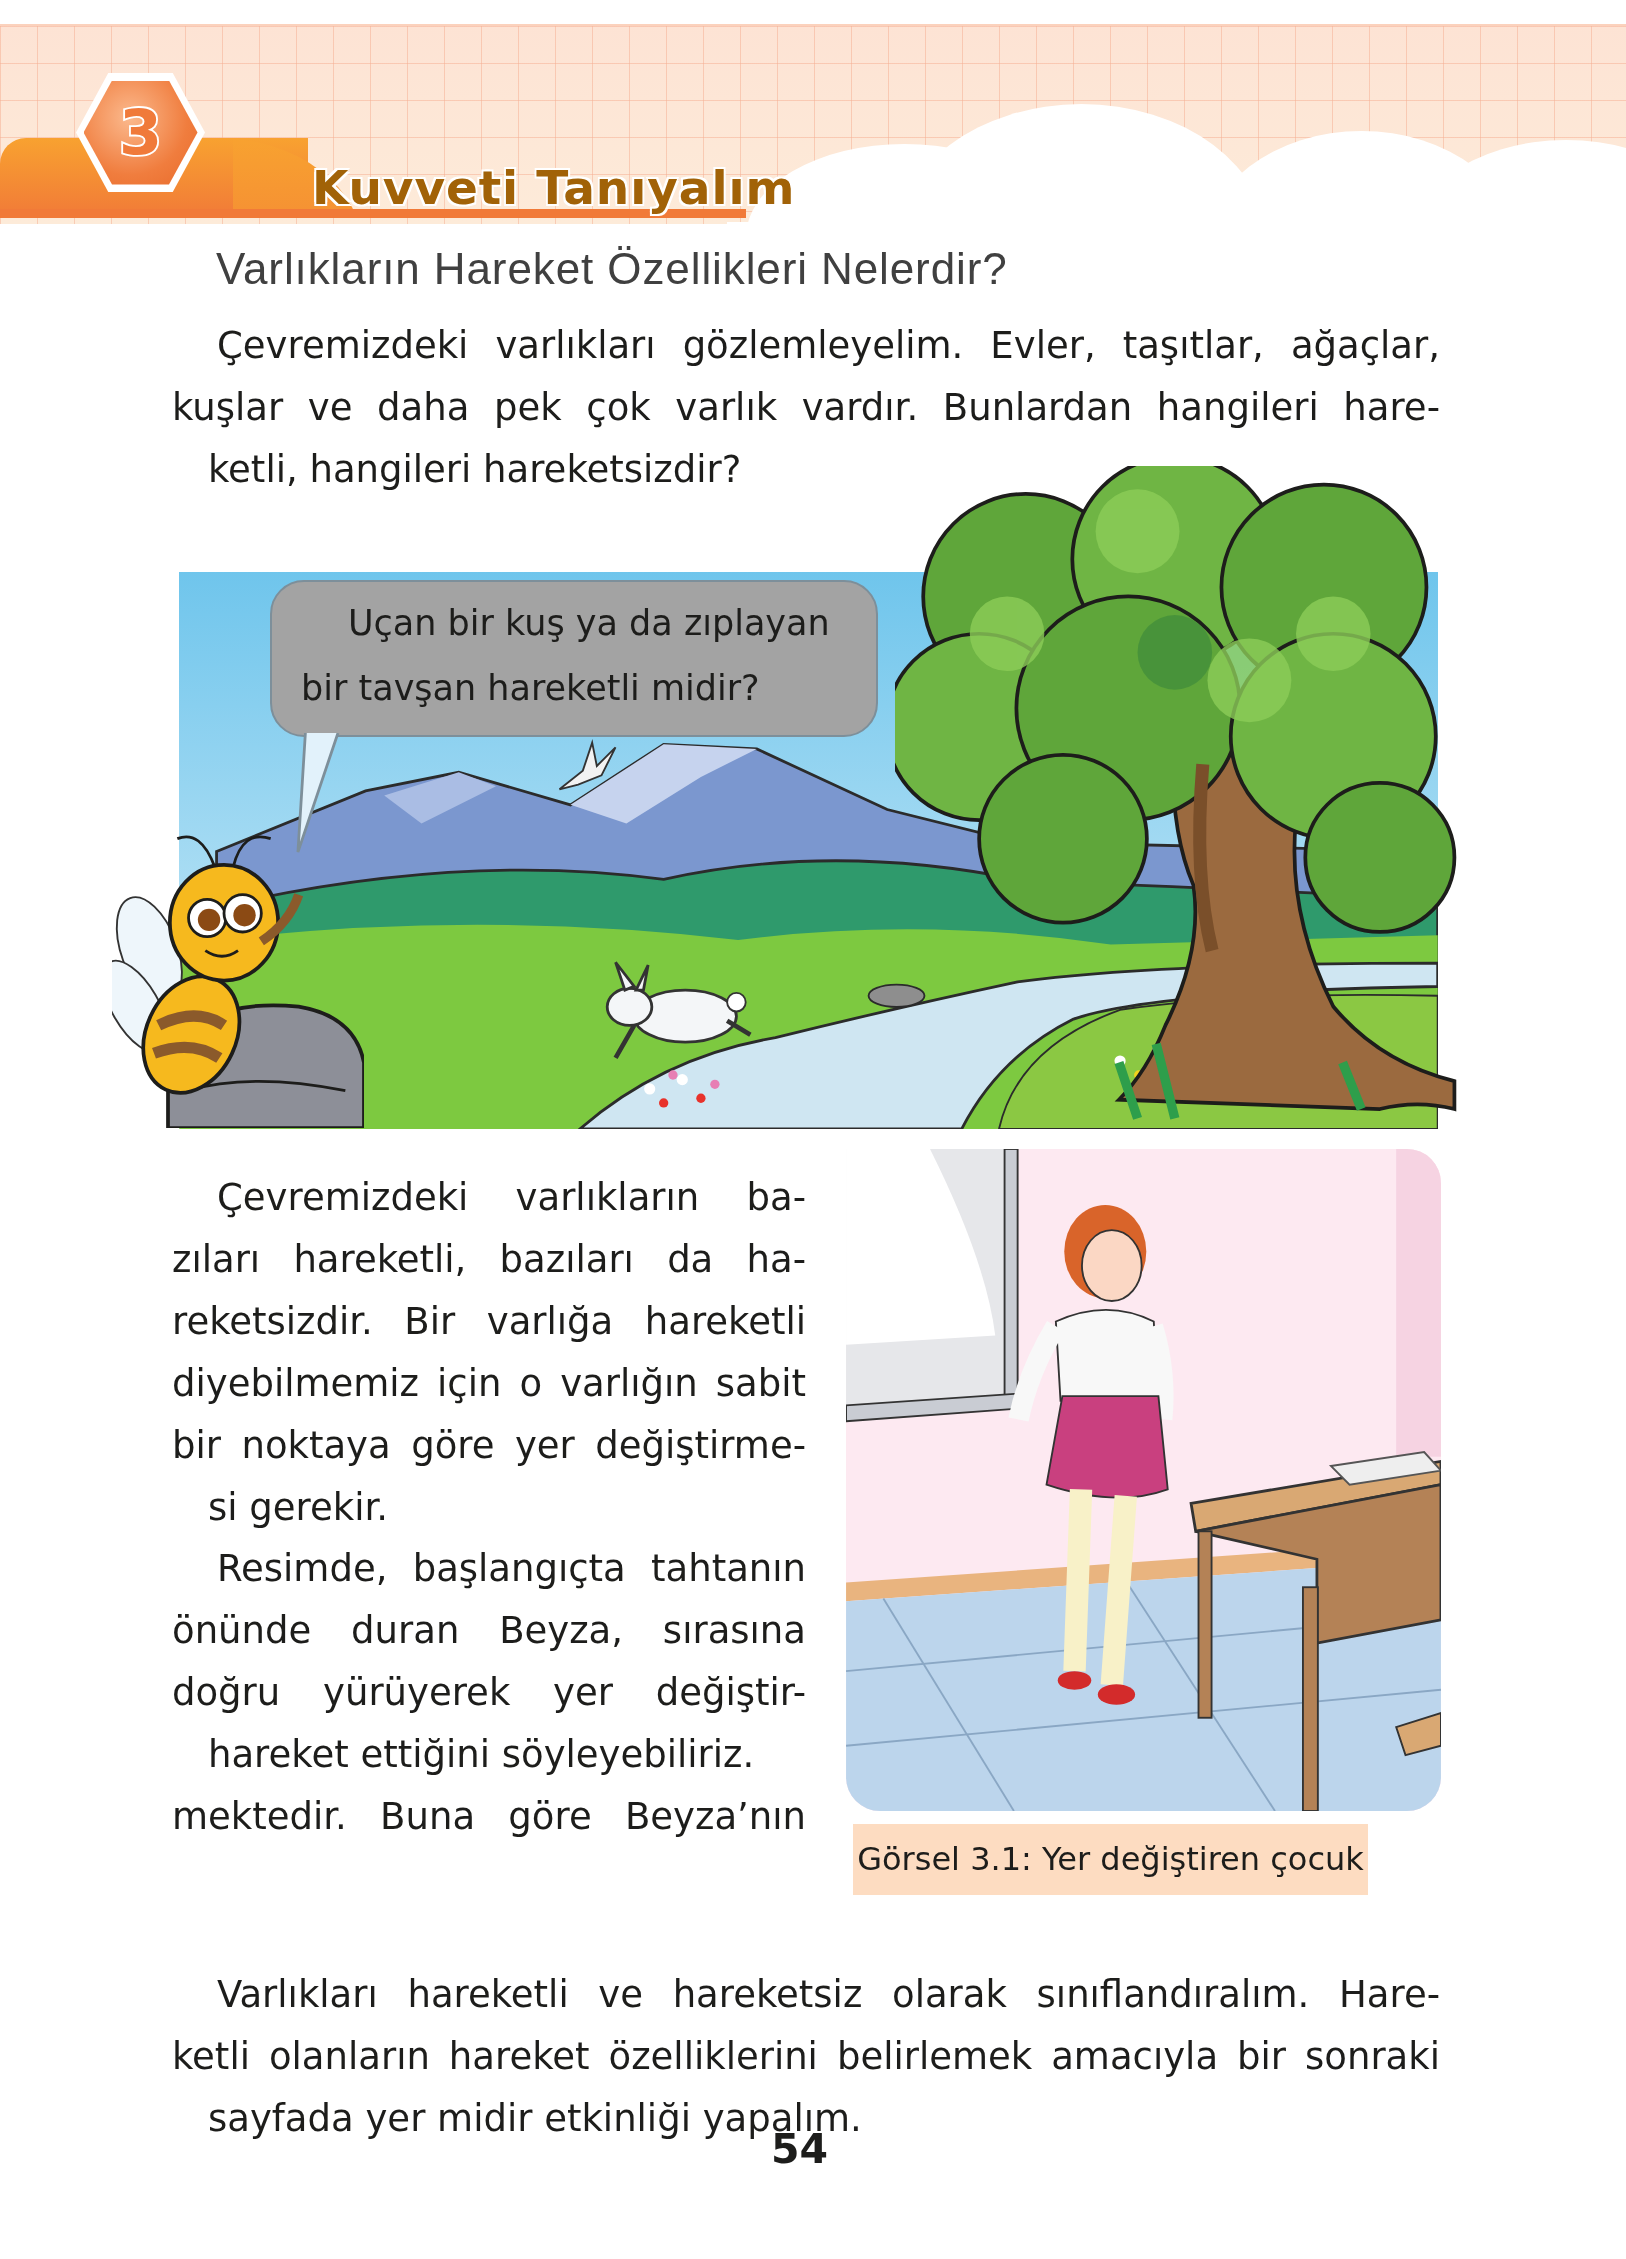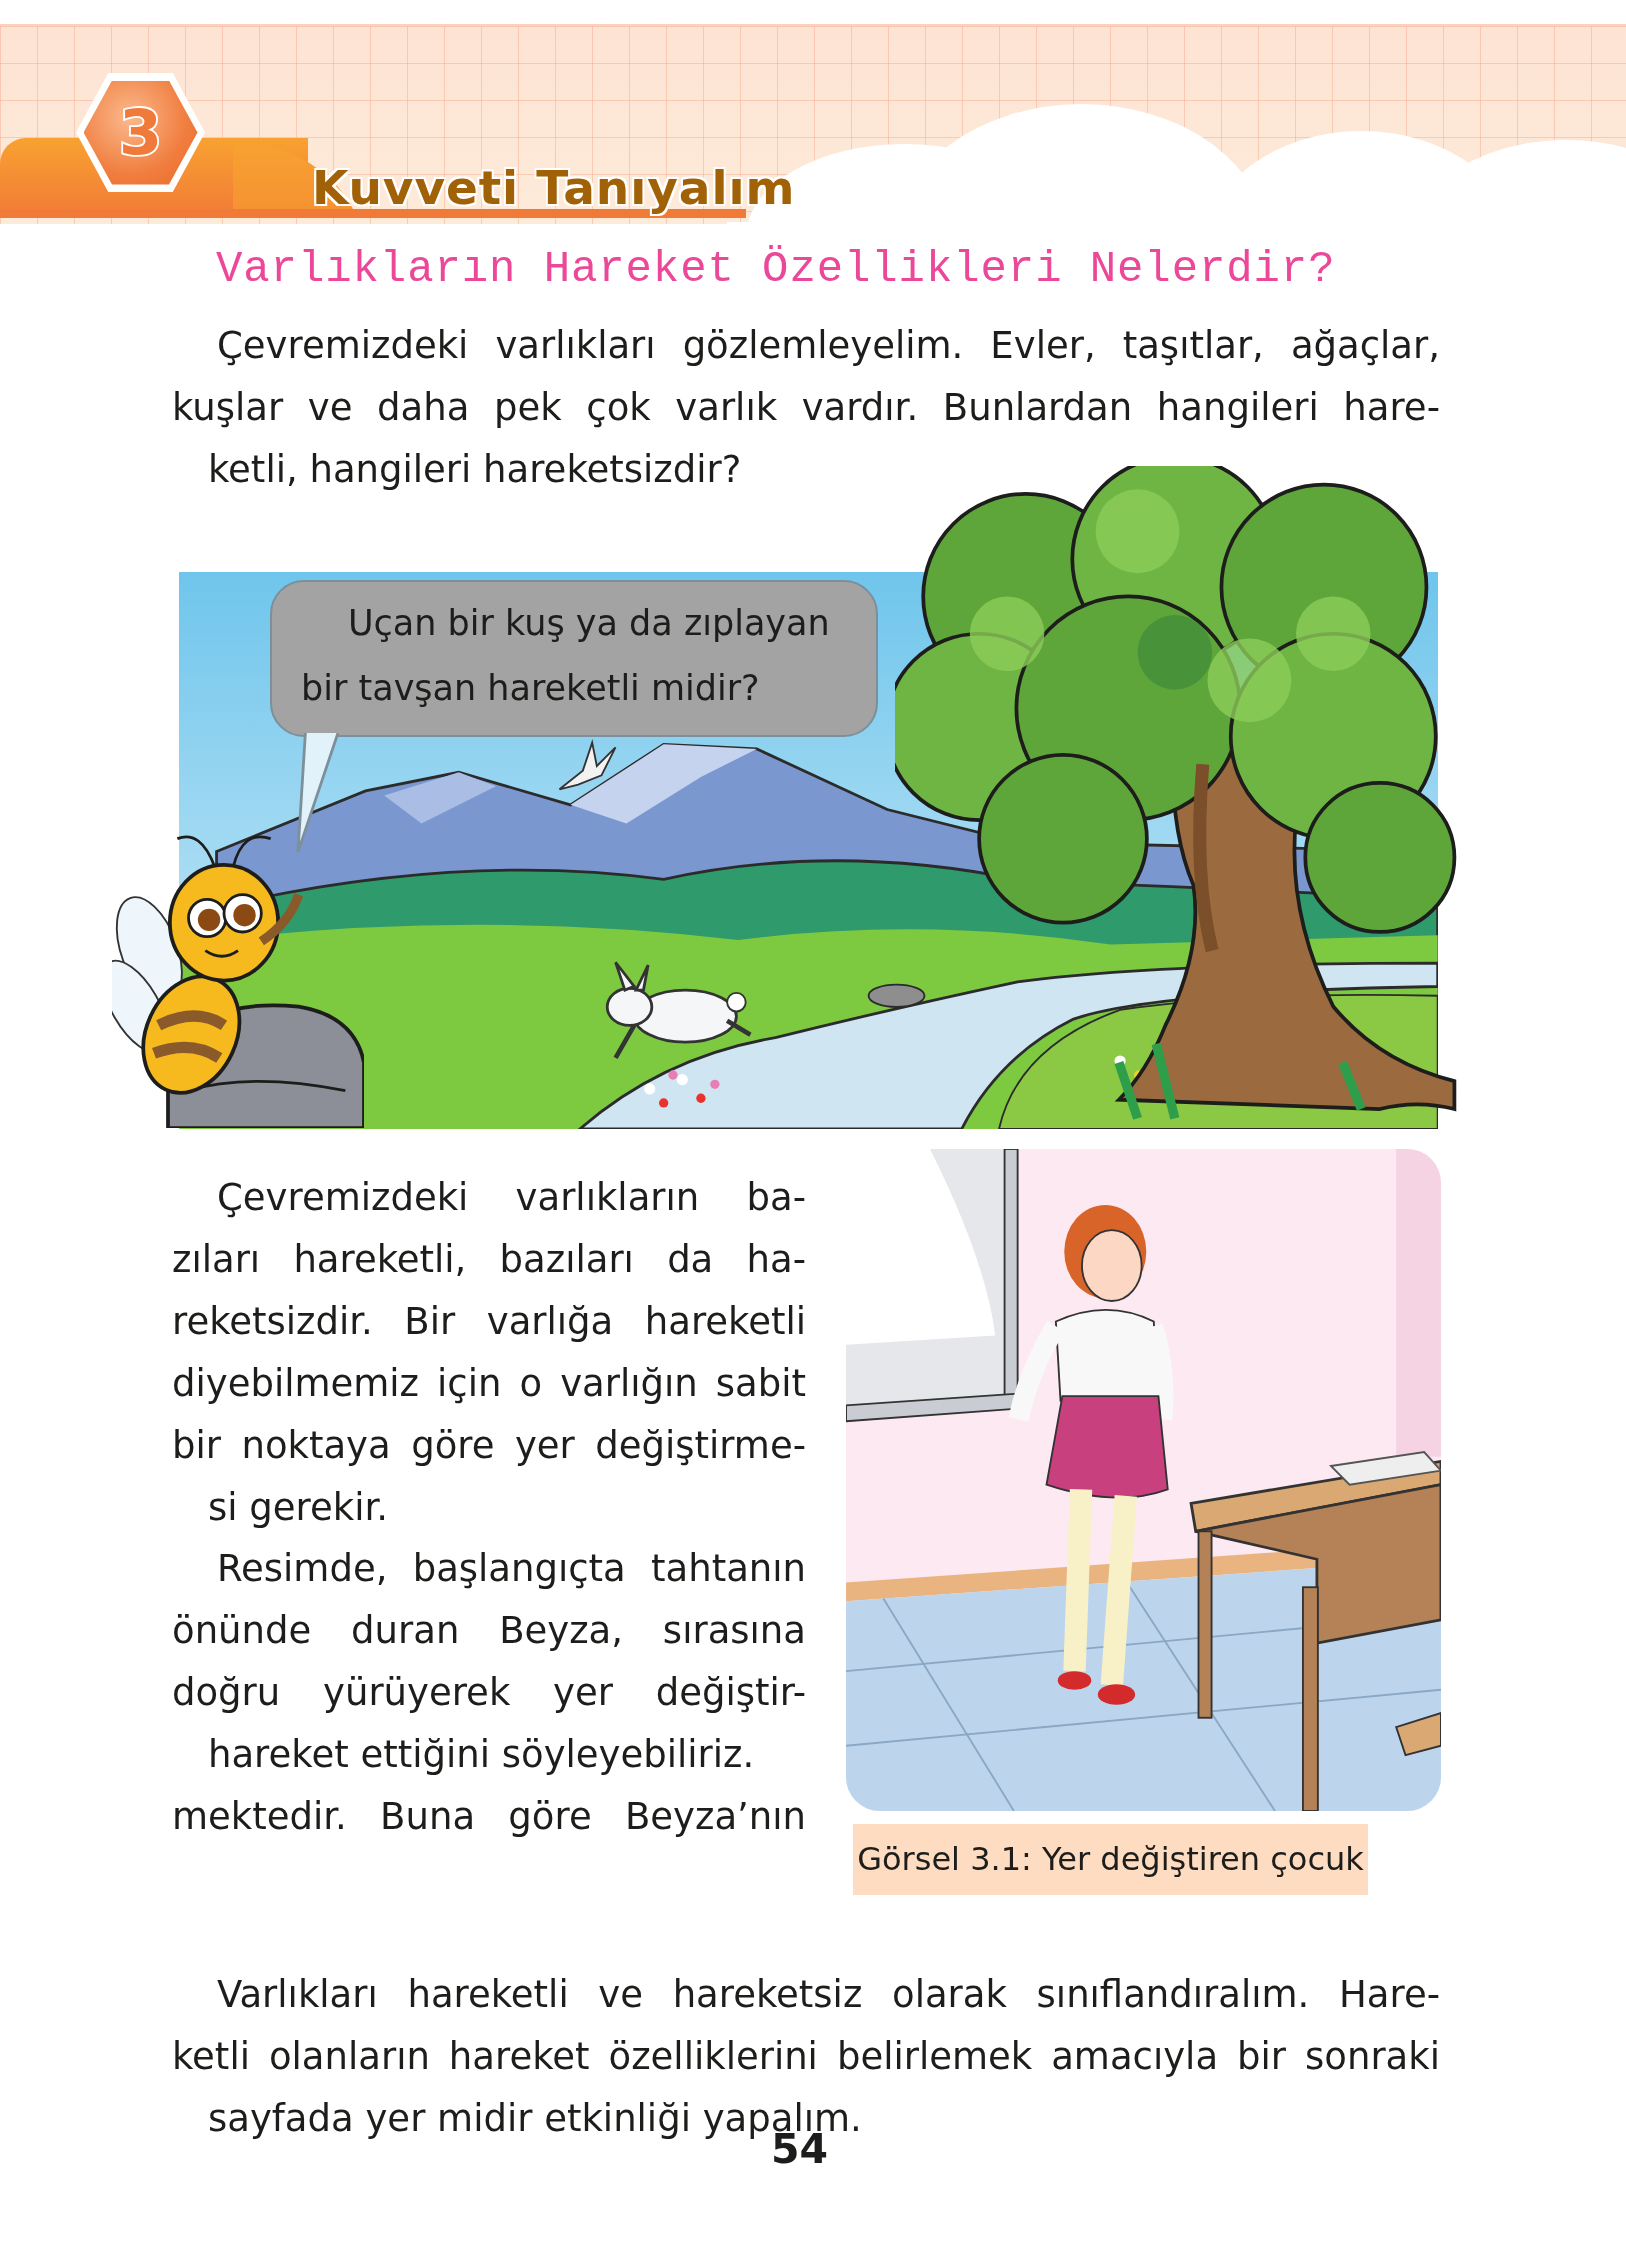--- a/index.html
+++ b/index.html
@@ -33,22 +33,22 @@
     clip-path:polygon(25% 0,75% 0,100% 50%,75% 100%,25% 100%,0 50%);
     display:flex; align-items:center; justify-content:center; }
   .hex-num { font-family:"DejaVu Sans", sans-serif; font-weight:bold; font-size:62px;
     color:#f07a3a; -webkit-text-stroke:3.7px #ffffff; paint-order:stroke fill; line-height:1; }
 
   .chapter-title { left:312px; top:140px; font-family:"DejaVu Sans", sans-serif; font-weight:bold;
     font-size:47px; color:#a16207; letter-spacing:0.9px;
     text-shadow: 0 0 2.8px #fff, 1.9px 1.9px 0 #fff, -1.9px -1.9px 0 #fff, 1.9px -1.9px 0 #fff, -1.9px 1.9px 0 #fff; margin-top: 20px; }
 
   
-  .section-heading { left:216px; top:244px; font-size:44px; color:#ec4899; letter-spacing:0.9px;
-    font-family:Liberation Mono, monospace; }
+  .section-heading { left:216px; top:244px; font-size:44px; color:#404040; letter-spacing:0.9px;
+    font-family:Liberation Sans, sans-serif; }
   .para { font-family:"DejaVu Sans", sans-serif; font-size:37px; line-height:62px; color:#1d1d1b; }
   .para .line { display:block; height:62px; white-space:nowrap; text-align:justify; text-align-last:justify; }
   .para .line.last { text-align-last:left;margin-left:36px; }
   .indent { padding-left:45px; }
 
   
   .scene { left:179px; top:572px; width:1259px; height:557px; overflow:hidden;
     background:linear-gradient(to bottom,#6fc5ec 0%,#a8dcf3 55%,#d9f0fa 70%,#d9f0fa 100%); }
   .bubble { left:270px; top:580px; width:608px; height:157px; background:#a3a3a3;
     border:2.8px solid #7d8f9a; border-radius:34px; box-sizing:border-box;padding-left:12px; }

